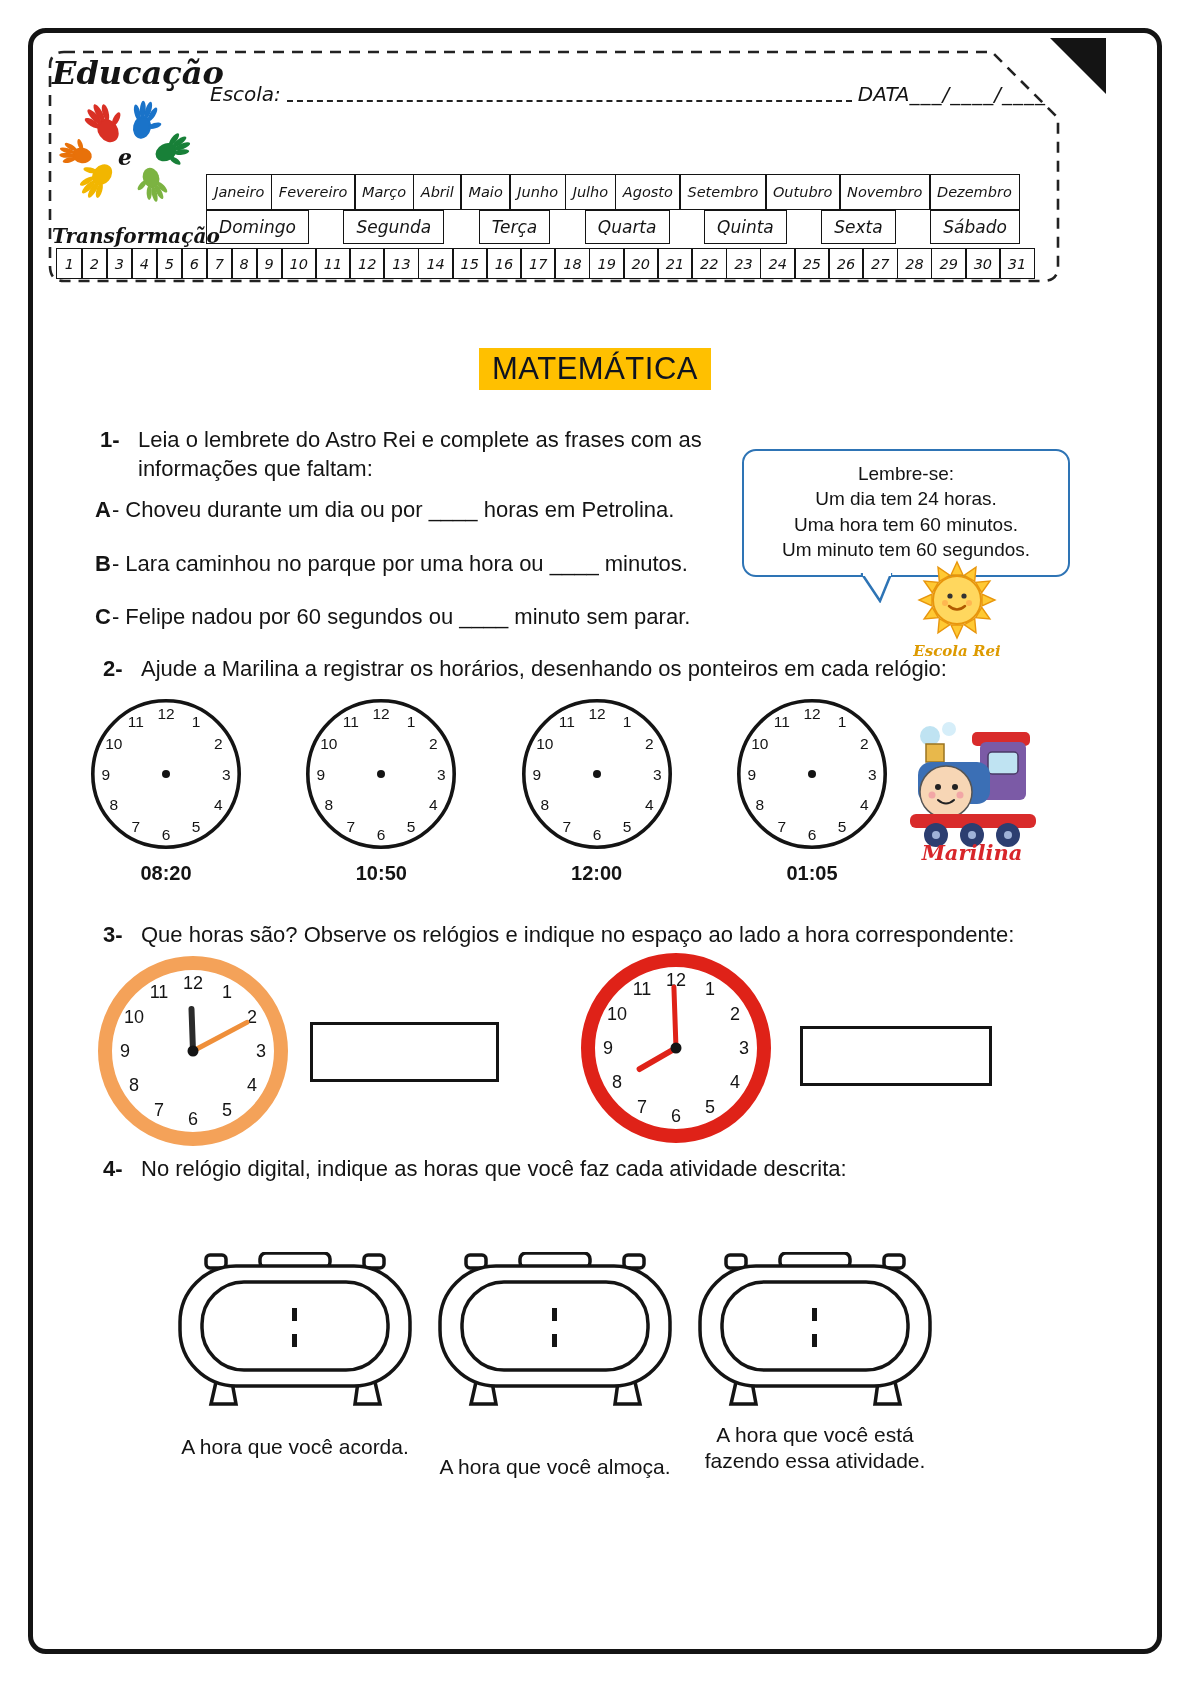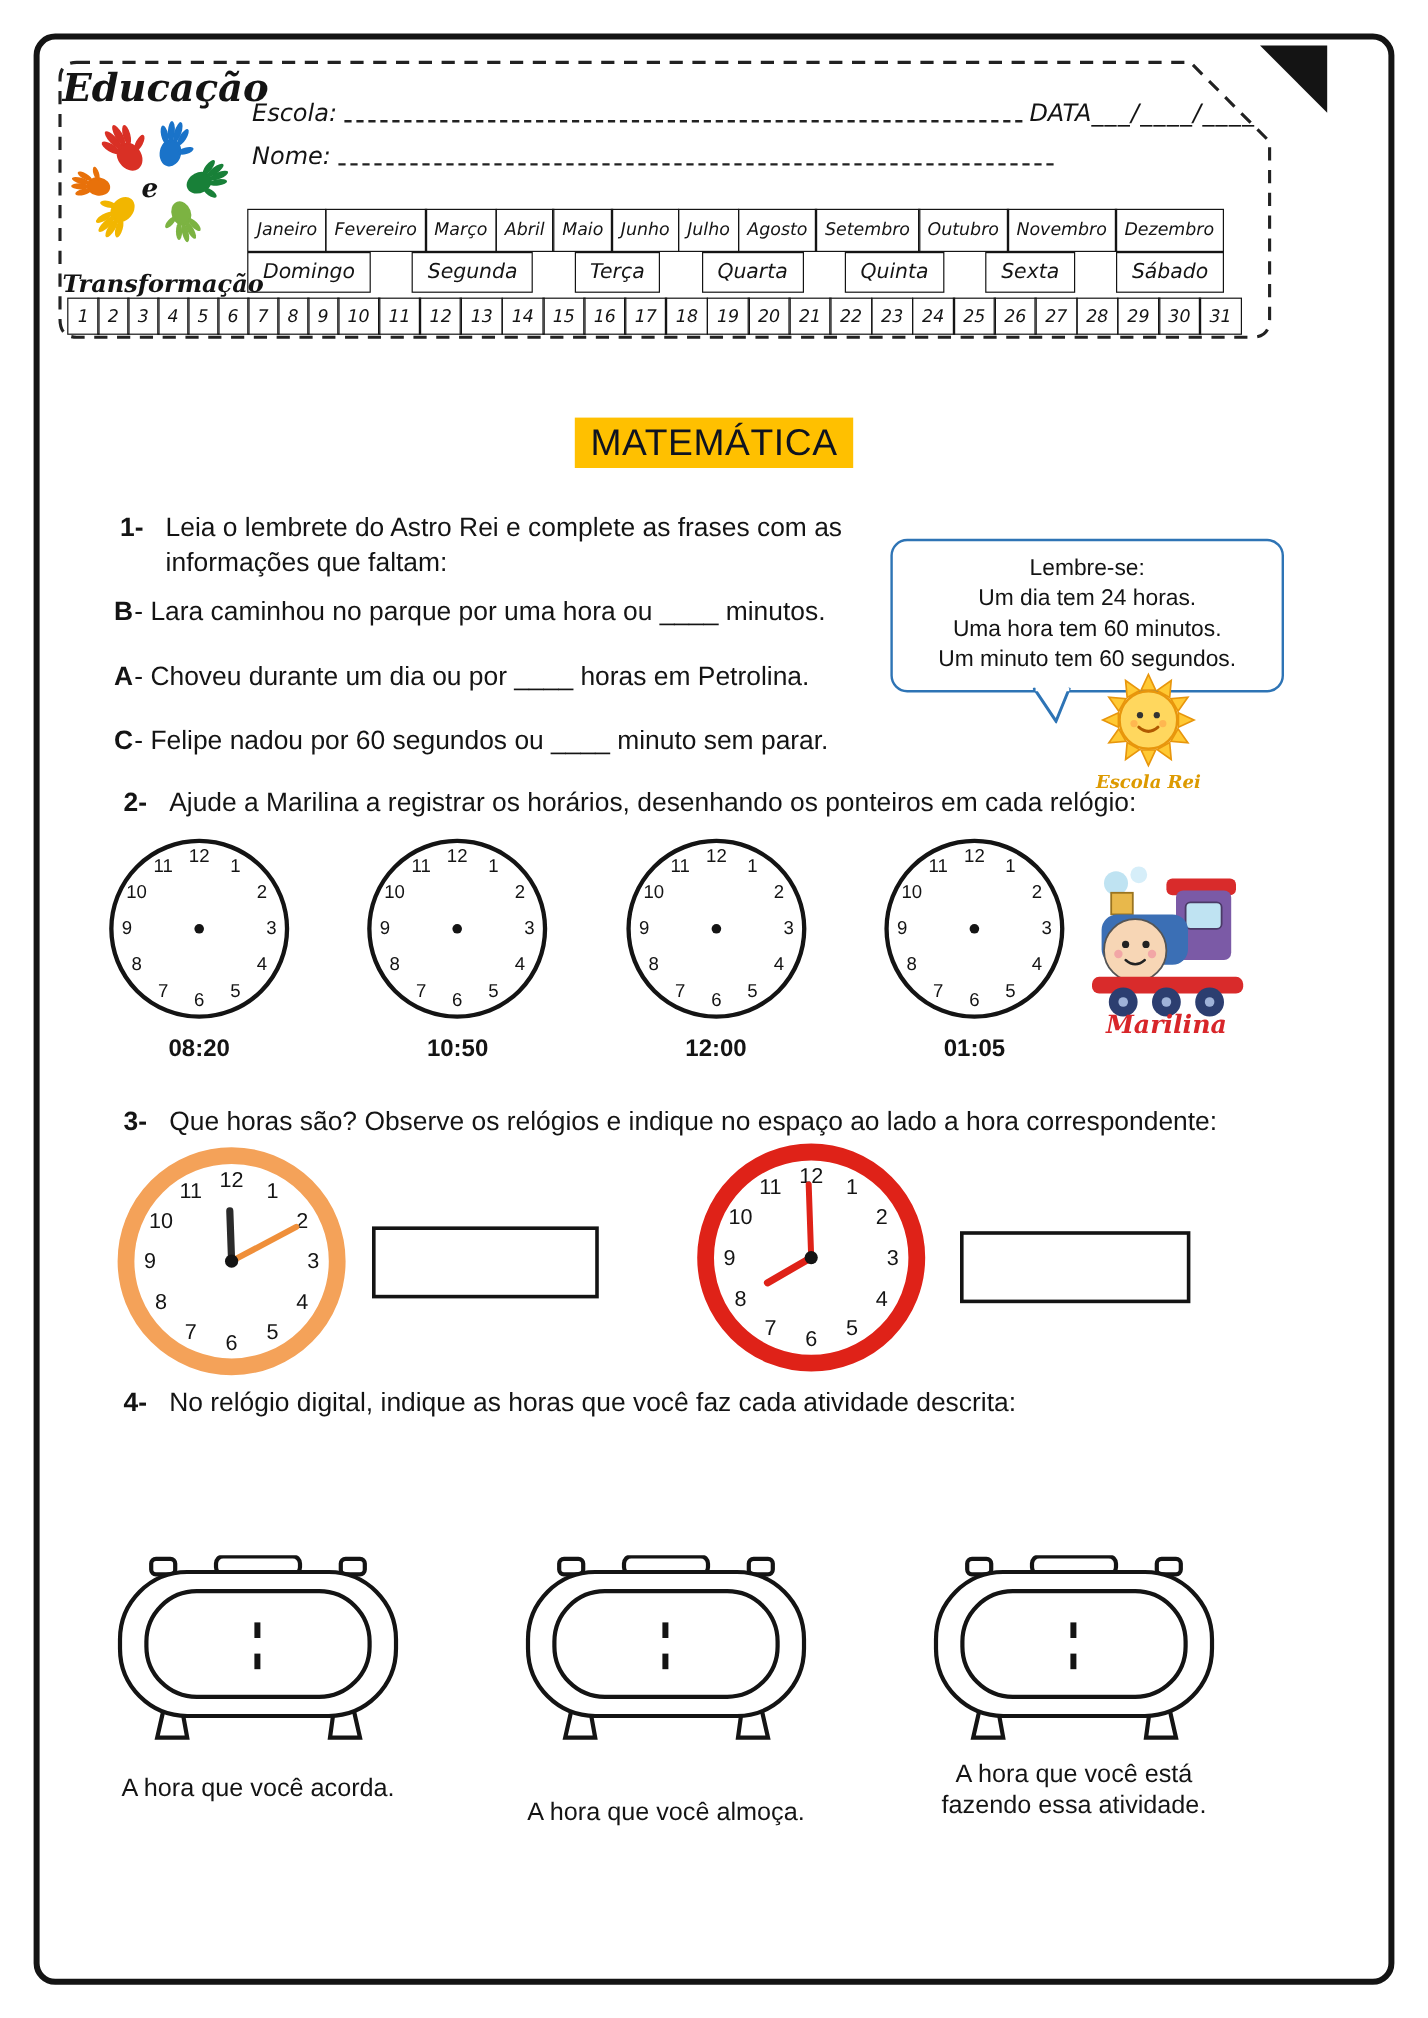--- a/index.html
+++ b/index.html
@@ -72,22 +72,22 @@
                  font-size:21px;color:#d8262a;margin-top:-16px;}
 
   
   .q3-c1{position:absolute;left:97px;top:955px;}
   .q3-c2{position:absolute;left:580px;top:952px;}
   .answer-box{position:absolute;border:3px solid #141414;background:#fff;}
   .box1{left:310px;top:1022px;width:183px;height:54px;}
   .box2{left:800px;top:1026px;width:186px;height:54px;}
 
   
-  .q4-row{position:absolute;left:85px;top:1296px;width:940px;display:flex;
-          justify-content:space-between;}
+  .q4-row{position:absolute;left:85px;top:1252px;width:940px;display:flex;
+          justify-content:center;}
   .q4-col{width:260px;text-align:center;}
   .digital-clock{display:flex;justify-content:center;}
   .q4-label{font-size:21px;line-height:1.25;margin-top:22px;}
   .q4-col:nth-child(2) .q4-label{margin-top:42px;}
   .q4-col:nth-child(3) .q4-label{margin-top:10px;}
 </style>
 </head>
 <body>
 
 <div class="page">
@@ -155,24 +155,20 @@
         <span class="logo-e">e</span>
       </div>
       <div class="logo-l3">Transformação</div>
     </div>
 
     <div class="hrow escola">
       <span class="hlabel">Escola:</span>
       <span class="dashline"></span>
       <span class="hlabel">DATA</span>
       <span class="data-blanks">___/____/____</span>
-    </div>
-    <div class="hrow nome">
-      <span class="hlabel">Nome:</span>
-      <span class="dashline"></span>
     </div>
 
     <div class="grid-row months">
         <div class="cell">Janeiro</div>
         <div class="cell">Fevereiro</div>
         <div class="cell">Março</div>
         <div class="cell">Abril</div>
         <div class="cell">Maio</div>
         <div class="cell">Junho</div>
         <div class="cell">Julho</div>
@@ -229,22 +225,22 @@
   <div class="title-wrap">
     <span class="title-hl">MATEMÁTICA</span>
   </div>
 
   <div class="qhead q1h">
     <b class="qnum">1-</b>
     <span class="qtext">Leia o lembrete do Astro Rei e complete as frases com as informações que faltam:</span>
   </div>
 
   <div class="q1-items">
+      <div class="q1-item"><b>A</b><span>- Choveu durante um dia ou por ____ horas em Petrolina.</span></div>
       <div class="q1-item"><b>B</b><span>- Lara caminhou no parque por uma hora ou ____ minutos.</span></div>
-      <div class="q1-item"><b>A</b><span>- Choveu durante um dia ou por ____ horas em Petrolina.</span></div>
       <div class="q1-item"><b>C</b><span>- Felipe nadou por 60 segundos ou ____ minuto sem parar.</span></div>
     </div>
 
   <div class="bubble">
     <div class="bubble-title">Lembre-se:</div>
     <div>
         <div class="bubble-line">Um dia tem 24 horas.</div>
         <div class="bubble-line">Uma hora tem 60 minutos.</div>
         <div class="bubble-line">Um minuto tem 60 segundos.</div>
       </div>

